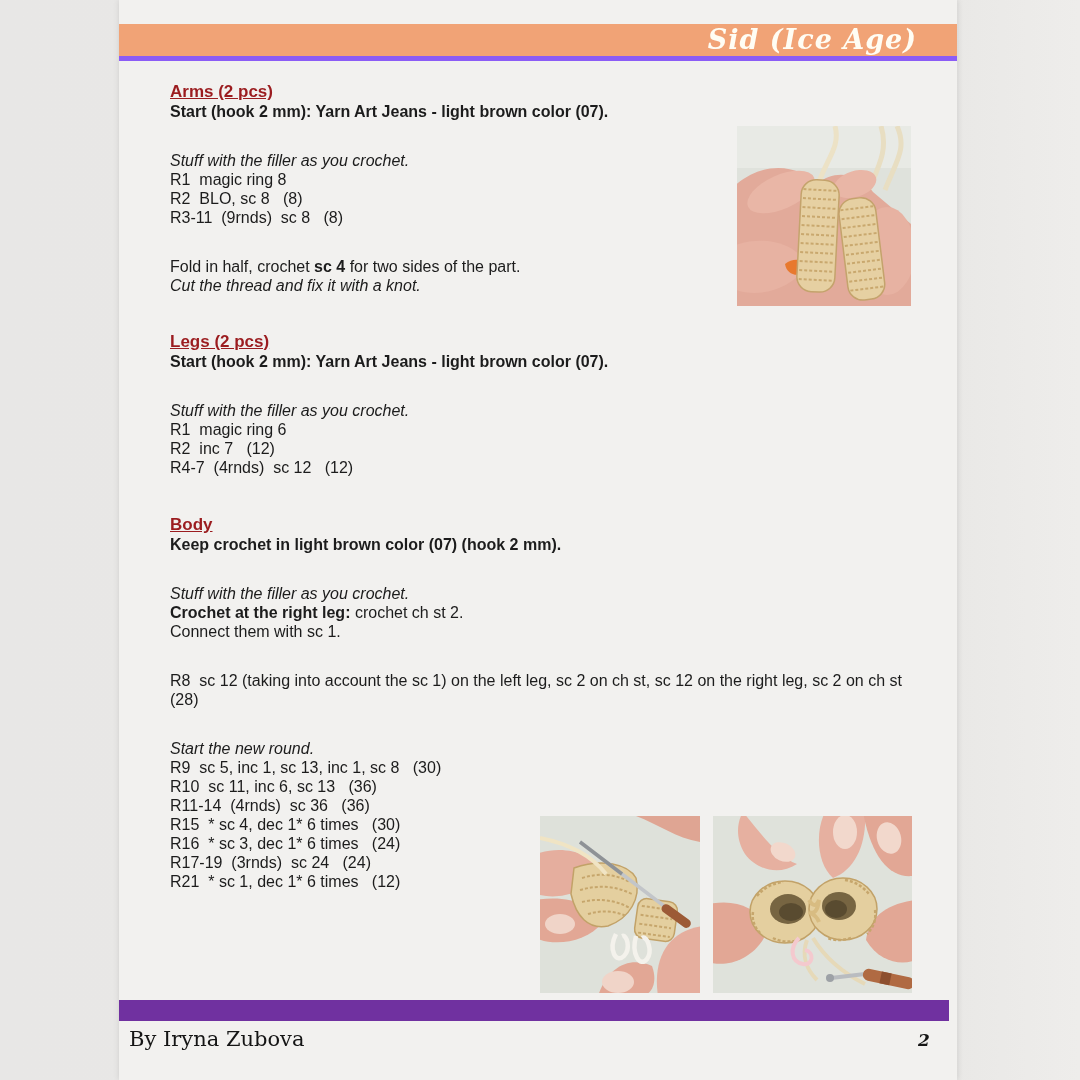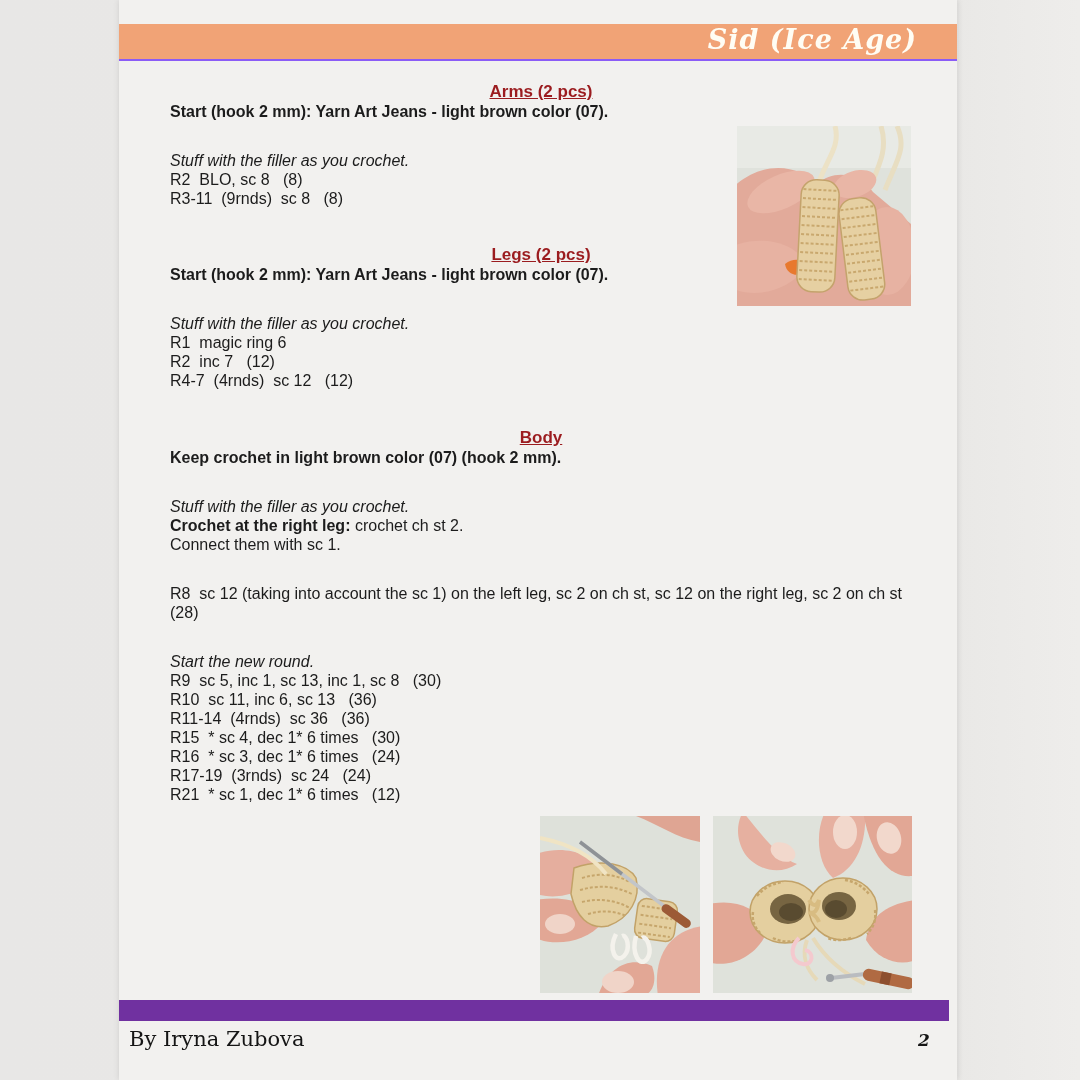--- a/index.html
+++ b/index.html
@@ -10,33 +10,33 @@
     font-family:"Liberation Sans", sans-serif;
     overflow:hidden;
   }
   .page {
     position:absolute; left:119px; top:0; width:838px; height:1080px;
     background:#f2f1ef;
     box-shadow:2px 0 5px rgba(0,0,0,0.07), -2px 0 5px rgba(0,0,0,0.05);
   }
   .header-bar {
     position:absolute; left:0; top:24px; width:100%; height:37px;
-    background:#f1a376; border-bottom:2px solid #8b5cf6;
+    background:#f1a376; border-bottom:5px solid #8b5cf6;
   }
   .header-title {
     position:absolute; right:40px; top:0px;
     font-family:"DejaVu Serif", serif; font-style:italic; font-weight:bold;
     font-size:27px; color:#fffdf4; letter-spacing:1px;
   }
   .content {
     position:absolute; left:51px; top:62px; width:742px;
     color:#1c1c1c; font-size:16px; line-height:19px;
   }
   .sec-heading {
-    text-align:center; font-weight:bold; font-size:17px; line-height:20px;
+    font-weight:bold; font-size:17px; line-height:20px;
     color:#9b1c1f; text-decoration:underline;
   }
   .row, .para { white-space:pre-wrap; }
   .italic { font-style:italic; }
   .bold { font-weight:bold; }
   .mt18 { margin-top:0; }
   .mt19 { margin-top:30px; }
   .mt20 { margin-top:20px; }
   .mt37 { margin-top:37px; }
   .mt38 { margin-top:38px; }
@@ -68,22 +68,27 @@
   <div class="header-bar">
     <div class="header-title">Sid (Ice Age)</div>
   </div>
 
   <div class="content">
 
     <div class="sec-heading mt20">Arms (2 pcs)</div>
     <div class="para bold mt18">Start (hook 2 mm): Yarn Art Jeans - light brown color (07).</div>
     <div class="para italic mt19">Stuff with the filler as you crochet.</div>
     <div class="mt18">
+      <div class="row">R1  magic ring 8</div>
       <div class="row">R2  BLO, sc 8   (8)</div>
       <div class="row">R3-11  (9rnds)  sc 8   (8)</div>
+    </div>
+    <div class="mt19">
+      <div class="para"><span>Fold in half, crochet </span><span class="bold">sc 4</span><span> for two sides of the part.</span></div>
+      <div class="para italic">Cut the thread and fix it with a knot.</div>
     </div>
 
     <div class="sec-heading mt37">Legs (2 pcs)</div>
     <div class="para bold mt18">Start (hook 2 mm): Yarn Art Jeans - light brown color (07).</div>
     <div class="para italic mt19">Stuff with the filler as you crochet.</div>
     <div class="mt18">
       <div class="row">R1  magic ring 6</div>
       <div class="row">R2  inc 7   (12)</div>
       <div class="row">R4-7  (4rnds)  sc 12   (12)</div>
     </div>

